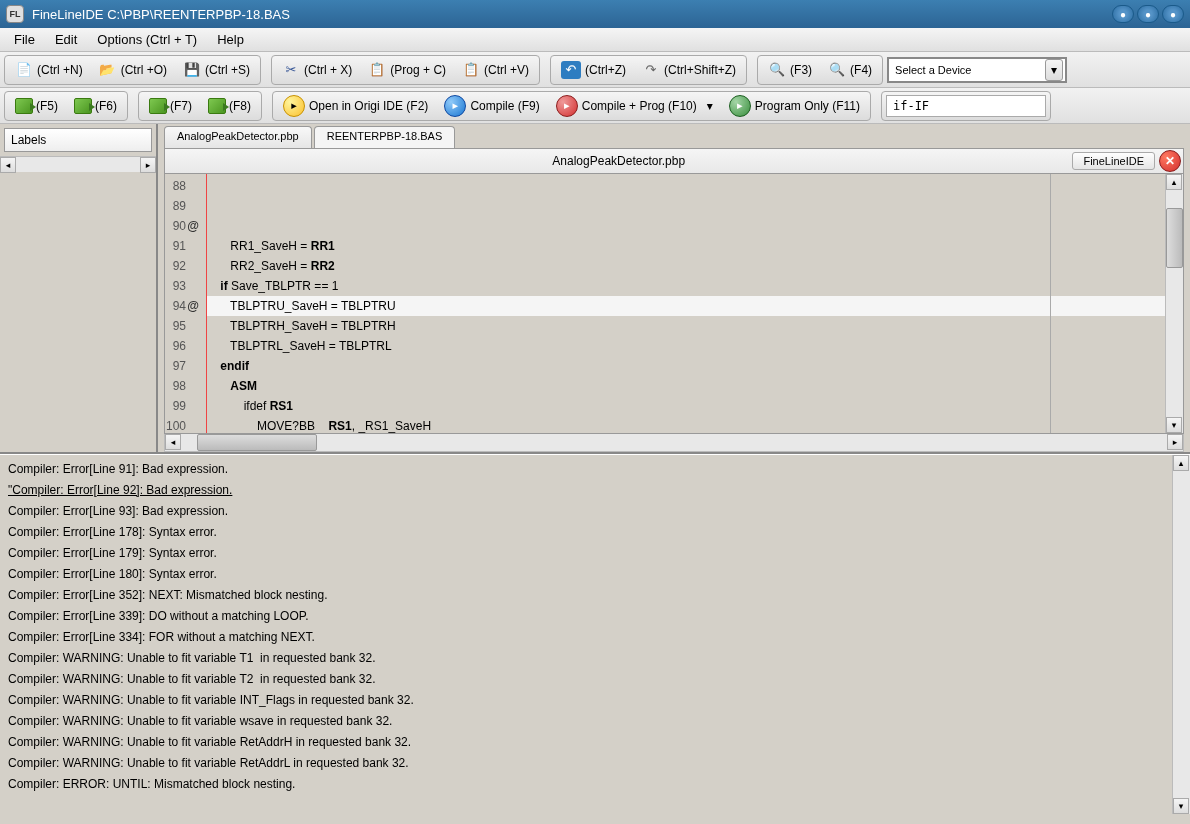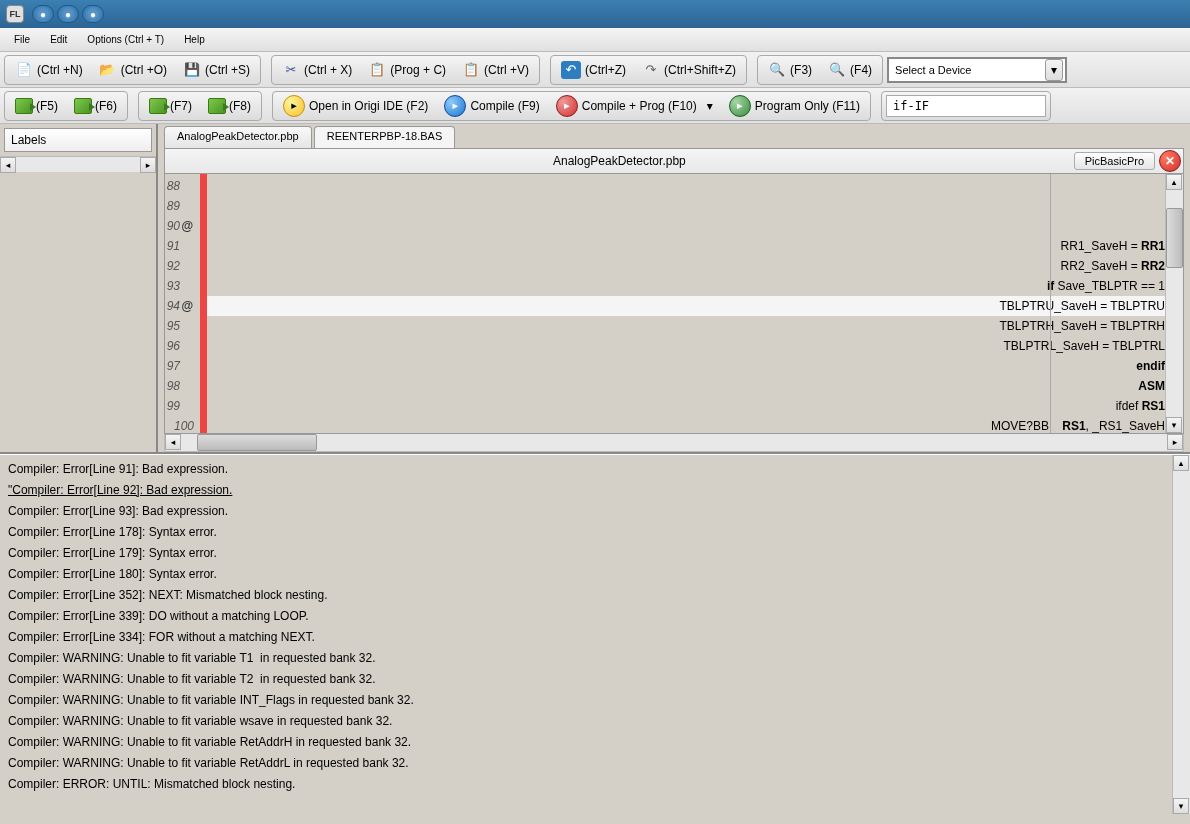--- a/index.html
+++ b/index.html
@@ -3,21 +3,21 @@
 <meta charset="utf-8">
 <style>
 * { margin: 0; padding: 0; box-sizing: border-box; font-family: Tahoma, Arial, sans-serif; font-size: 12px; }
 body { background: #d4d0c8; overflow: hidden; width: 1190px; height: 824px; }
 .titlebar { height: 28px; background: linear-gradient(to bottom, #3c7fb1, #2c6494); display: flex; align-items: center; padding: 0 6px; color: white; }
 .titlebar-icon { width: 18px; height: 18px; background: #e0e0e0; border: 1px solid #888; border-radius: 4px; margin-right: 8px; display: flex; align-items: center; justify-content: center; font-size: 9px; color: #333; font-weight: bold; }
 .titlebar-text { flex: 1; font-size: 13px; }
 .window-controls { display: flex; gap: 3px; }
 .window-control { width: 22px; height: 18px; background: radial-gradient(circle, #5593c7 30%, #2a6ca1); border: 1px solid #1a5a8a; border-radius: 10px; display: flex; align-items: center; justify-content: center; color: white; font-size: 10px; cursor: pointer; }
 .menubar { height: 24px; background: linear-gradient(to bottom, #f5f5f5, #e0e0e0); border-bottom: 1px solid #bbb; display: flex; align-items: center; padding: 0 4px; }
-.menubar-item { padding: 4px 10px; cursor: pointer; font-size: 10px; }
+.menubar-item { padding: 4px 10px; cursor: pointer; font-size: 13px; }
 .toolbar-row { height: 36px; background: linear-gradient(to bottom, #f2f2f2, #e0e0e0); border-bottom: 1px solid #bbb; display: flex; align-items: center; padding: 0 4px; gap: 2px; }
 .tb-group { display: flex; align-items: center; background: linear-gradient(to bottom, #f5f5f5, #dcdcdc); border: 1px solid #aaa; border-radius: 4px; padding: 2px 4px; height: 30px; gap: 4px; }
 .tb-btn { display: flex; align-items: center; gap: 4px; padding: 2px 6px; border-radius: 3px; cursor: pointer; font-size: 11px; white-space: nowrap; }
 .tb-icon { width: 18px; height: 18px; display: flex; align-items: center; justify-content: center; border-radius: 2px; font-size: 13px; }
 .icon-new { color: #555; }
 .icon-open { color: #e6a817; }
 .icon-save { color: #3b5998; }
 .icon-cut { color: #3b5998; }
 .icon-copy { color: #5577cc; }
 .icon-paste { color: #b58b3d; }
@@ -48,23 +48,23 @@
 .scroll-track { flex: 1; background: #e8e8e8; }
 .editor-area { flex: 1; display: flex; flex-direction: column; background: #d4d0c8; }
 .tabs { height: 24px; display: flex; padding: 2px 6px 0 6px; }
 .tab { padding: 3px 12px; border: 1px solid #999; border-bottom: none; background: linear-gradient(to bottom,#f8f8f8,#e5e5e5); border-radius: 4px 4px 0 0; margin-right: 2px; cursor: pointer; font-size: 11px; }
 .tab.active { background: #f5f5f5; }
 .editor-header { height: 26px; display: flex; align-items: center; border: 1px solid #999; margin: 0 6px; background: linear-gradient(to bottom,#f5f5f5,#e8e8e8); }
 .editor-title { flex: 1; text-align: center; font-size: 12px; }
 .editor-lang { padding: 2px 10px; border: 1px solid #aaa; background: linear-gradient(to bottom,#fefefe,#e5e5e5); border-radius: 3px; margin-right: 4px; font-size: 11px; }
 .close-btn { width: 22px; height: 22px; background: radial-gradient(circle at 30% 30%, #ff7961, #d32f2f); border: 1px solid #8b1c1c; border-radius: 50%; color: white; display: flex; align-items: center; justify-content: center; margin-right: 2px; cursor: pointer; font-weight: bold; }
 .editor-body { flex: 1; display: flex; margin: 0 6px; border: 1px solid #999; border-top: none; overflow: hidden; position: relative; }
-.gutter { width: 42px; background: #d4d0c8; border-right: 7px solid #ef4444; font-family: "Courier New", monospace; font-size: 12px; color: #555; text-align: right; padding: 2px 6px 2px 0; line-height: 20px; font-style: italic; }
+.gutter { width: 42px; background: #d4d0c8; border-right: 1px solid #ef4444; font-family: "Courier New", monospace; font-size: 12px; color: #555; text-align: right; padding: 2px 6px 2px 0; line-height: 20px; }
 .gutter-mark { width: 14px; display: inline-block; text-align: center; font-weight: bold; color: #333; }
-.code { flex: 1; background: #d4d0c8; font-family: "Courier New", monospace; font-size: 15px; white-space: pre; line-height: 20px; padding: 2px 0; overflow: hidden; position: relative; text-align: right; }
+.code { flex: 1; background: #d4d0c8; font-family: "Courier New", monospace; font-size: 15px; white-space: pre; line-height: 20px; padding: 2px 0; overflow: hidden; position: relative; }
 .code-line { padding-left: 10px; }
 .code-line.hl { background: #f5f5f5; }
 .vscroll { width: 18px; background: #e8e8e8; border-left: 1px solid #bbb; display: flex; flex-direction: column; }
 .vscroll .scroll-arrow { width: 16px; height: 16px; }
 .vscroll .scroll-track { flex: 1; position: relative; }
 .vscroll-thumb { position: absolute; width: 100%; background: linear-gradient(to right,#ddd,#bbb); border: 1px solid #999; border-radius: 2px; }
 .hscroll { height: 18px; display: flex; margin: 0 6px; background: #e8e8e8; border: 1px solid #bbb; border-top: none; }
 .hscroll .scroll-track { position: relative; }
 .hscroll-thumb { position: absolute; height: 100%; background: linear-gradient(to bottom,#ddd,#bbb); border: 1px solid #999; border-radius: 2px; width: 120px; left: 16px; }
 .ruler { position: absolute; top: 0; bottom: 0; right: 114px; width: 1px; background: #aaa; }
@@ -72,20 +72,21 @@
 .output-body { flex: 1; font-family: "Courier New", monospace; font-size: 15px; white-space: pre; padding: 4px 8px; line-height: 21px; overflow: hidden; }
 .output-line.current { text-decoration: underline; }
 .output-vscroll { width: 18px; background: #e8e8e8; border-left: 1px solid #bbb; display: flex; flex-direction: column; }
 .bold { font-weight: bold; }
 </style>
 </head>
 <body>
 
 <div class="titlebar">
   <div class="titlebar-icon">FL</div>
+  <div class="titlebar-text">FineLineIDE    C:\PBP\REENTERPBP-18.BAS</div>
   <div class="window-controls">
     <div class="window-control">●</div>
     <div class="window-control">●</div>
     <div class="window-control">●</div>
   </div>
 </div>
 
 <div class="menubar">
   <div class="menubar-item">File</div>
   <div class="menubar-item">Edit</div>
@@ -213,21 +214,21 @@
     </div>
   </div>
 
   <div class="editor-area">
     <div class="tabs" id="tabs">
         <div class="tab">AnalogPeakDetector.pbp</div>
         <div class="tab active">REENTERPBP-18.BAS</div>
       </div>
     <div class="editor-header">
       <div class="editor-title">AnalogPeakDetector.pbp</div>
-      <div class="editor-lang">PicBasicPro</div>
+      <div class="editor-lang">FineLineIDE</div>
       <div class="close-btn">✕</div>
     </div>
     <div class="editor-body">
       <div class="gutter" id="gutter">
           <div>88<span class="gutter-mark"></span></div>
           <div>89<span class="gutter-mark"></span></div>
           <div>90<span class="gutter-mark">@</span></div>
           <div>91<span class="gutter-mark"></span></div>
           <div>92<span class="gutter-mark"></span></div>
           <div>93<span class="gutter-mark"></span></div>

